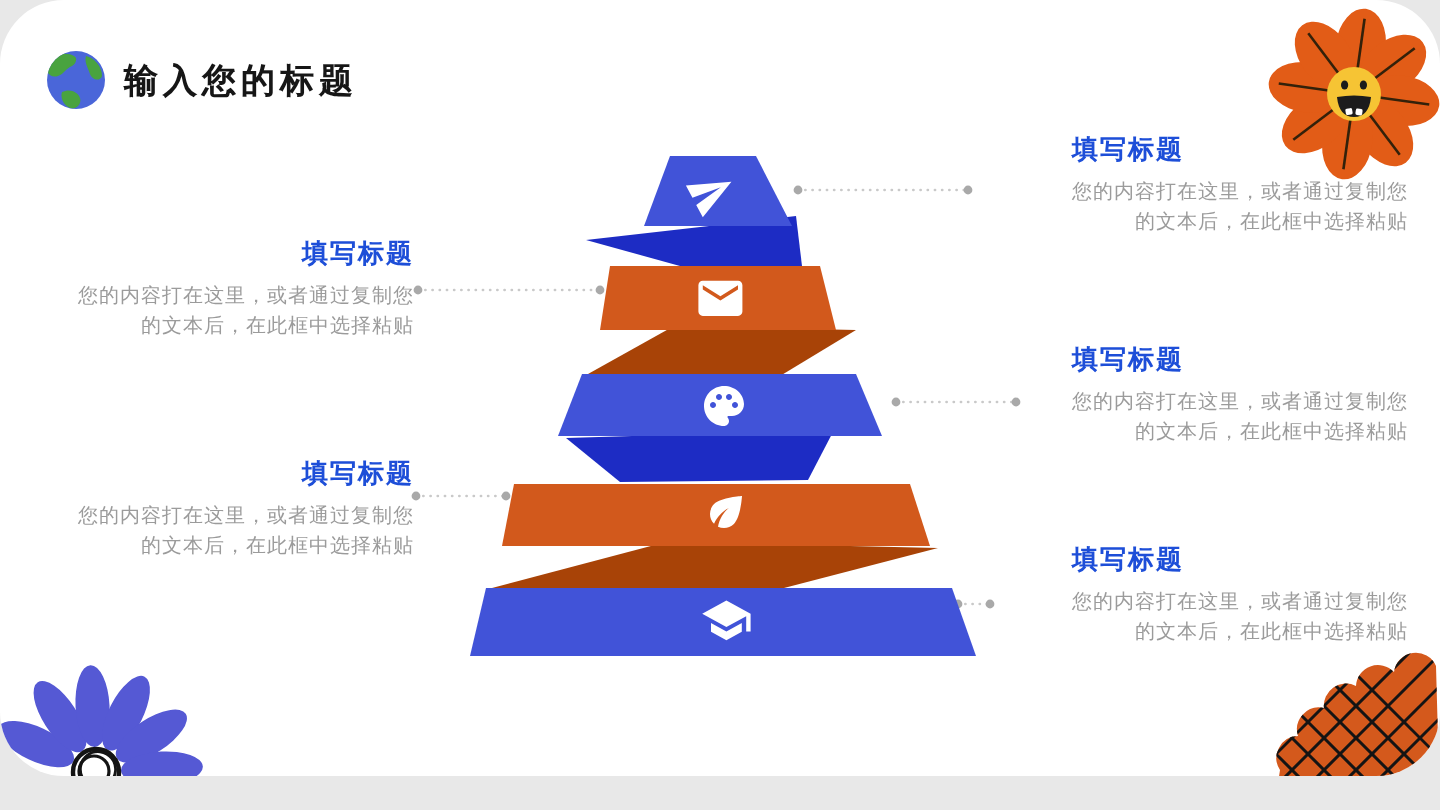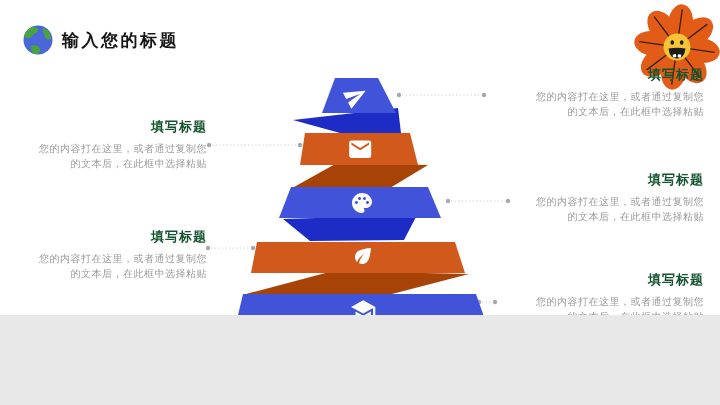--- a/index.html
+++ b/index.html
@@ -1,26 +1,27 @@
 <!DOCTYPE html>
 <html><head>
 <meta charset="utf-8">
 <style>
   html,body{margin:0;padding:0;background:#e8e8e8;}
   .slide{
-    position:relative;width:720px;height:315px;background:#ffffff;overflow:hidden;
+    position:relative;width:720px;height:388px;background:#ffffff;overflow:hidden;
     font-family:"Liberation Sans","DejaVu Sans",sans-serif;
+    border-radius:32px;
   }
   .deco-svg{position:absolute;left:0;top:0;width:720px;height:405px;}
   .slide-title{
     position:absolute;left:62px;top:29px;font-size:17px;font-weight:900;
     letter-spacing:2.5px;color:#161616;white-space:nowrap;
   }
   .tb{position:absolute;width:168px;}
-  .tb-h{font-size:13px;font-weight:bold;color:#14532d;letter-spacing:1px;margin:0 0 5px 0;text-align:right;}
+  .tb-h{font-size:13px;font-weight:bold;color:#1d4ed8;letter-spacing:1px;margin:0 0 5px 0;}
   .tb-b{font-size:10px;color:#9b9b9b;line-height:15px;letter-spacing:.5px;margin:0;text-align:right;}
   .tb-left{text-align:right;}
   .tb-right{text-align:left;}
 </style>
 </head>
 <body>
 
 <div class="slide">
 
   <svg class="deco-svg" viewBox="0 0 720 405">

